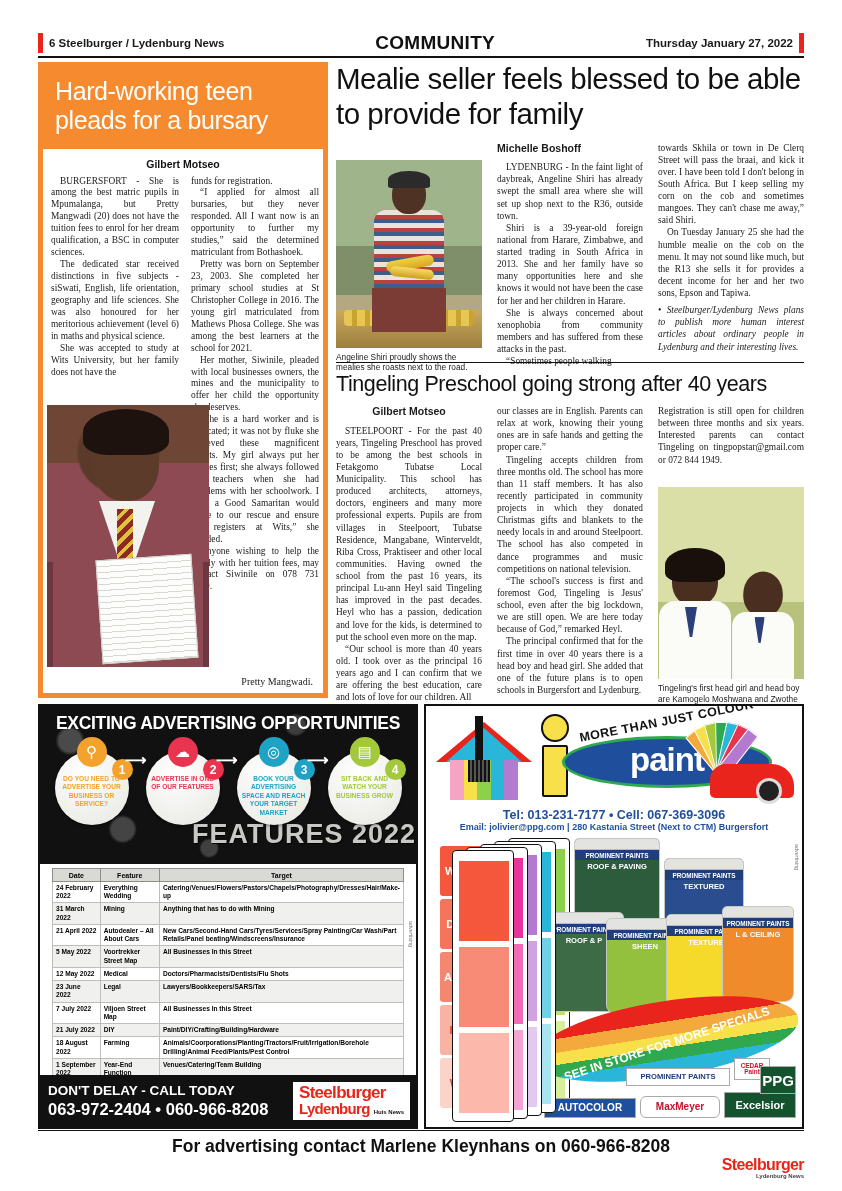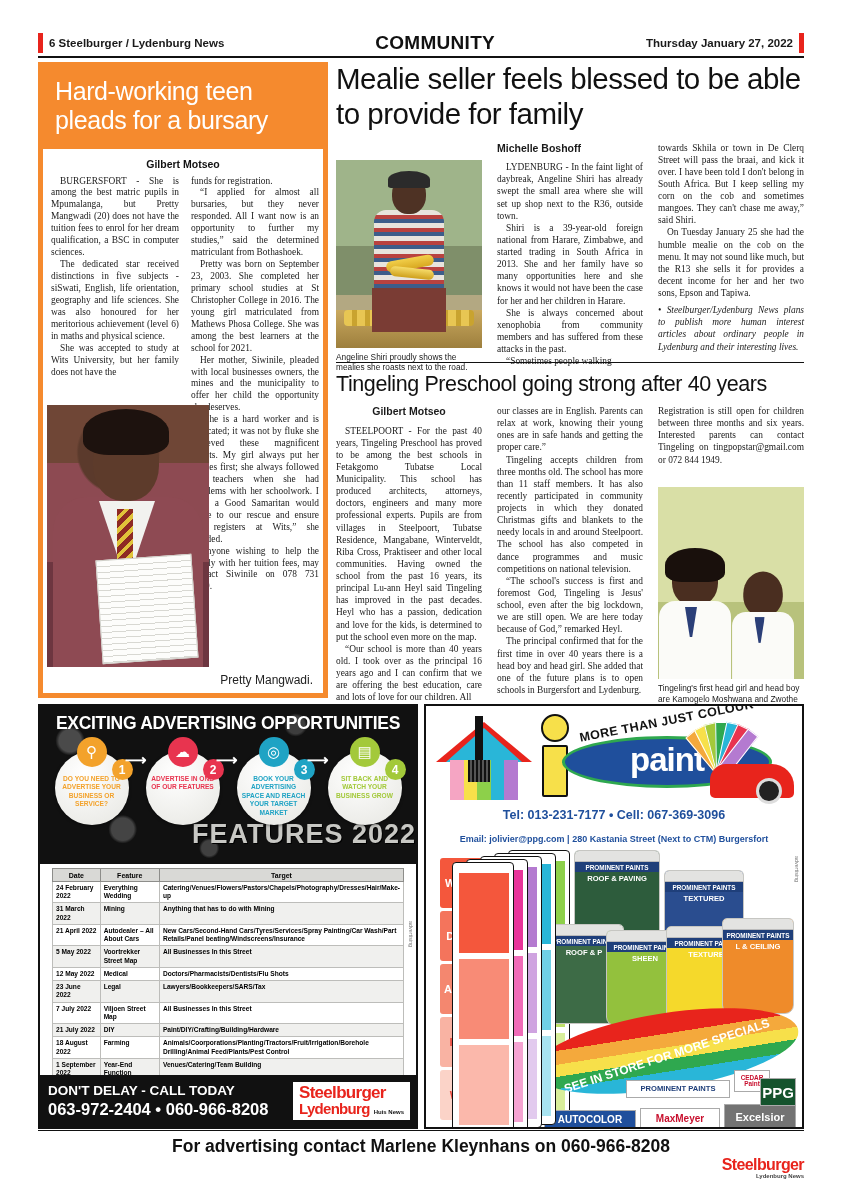--- a/index.html
+++ b/index.html
@@ -97,22 +97,22 @@
   }
   .g-paper {
     position: absolute; left: 52px; top: 152px; width: 96px; height: 104px;
     background: #fdfdfb; border: 1px solid #cfcfc8;
     transform: rotate(-4deg);
     background-image:
       repeating-linear-gradient(#fdfdfb 0 5px, #d8d8d2 5px 6px);
   }
   .photo-credit {
     position: absolute; right: 10px; bottom: 6px;
-    font-family: Liberation Sans, sans-serif;
-    font-size: 12px; color: #222;
+    font-family: Liberation Serif, serif;
+    font-size: 10px; color: #222;
   }
 
   
   .mealie { position: absolute; left: 336px; top: 62px; width: 468px; }
   .mealie h1 {
     font-family: "Liberation Sans", sans-serif;
     font-size: 29.5px; font-weight: normal; color: #111;
     line-height: 1.18; letter-spacing: -.5px;
   }
   .mealie-body { position: relative; margin-top: 10px; height: 290px; }
@@ -415,21 +415,21 @@
   .ip-car::after {
     content: ""; position: absolute; right: 12px; bottom: -6px;
     width: 20px; height: 20px; border-radius: 50%;
     background: #222; border: 3px solid #ddd;
   }
   .ip-contact {
     text-align: center; font-family: "Liberation Sans", sans-serif;
     color: #1f4f9c; padding-top: 2px;
   }
   .ip-contact .c1 { font-size: 12.5px; font-weight: bold; }
-  .ip-contact .c2 { font-size: 9px; font-weight: bold; margin-top: 12px; }
+  .ip-contact .c2 { font-size: 9px; font-weight: bold; margin-top: 0; }
   .ip-lower { position: relative; height: 288px; margin-top: 4px; }
   .swatches { position: absolute; left: 12px; top: 2px; }
   .sw {
     position: absolute; width: 62px; height: 272px;
     border: 1.4px solid #111; border-radius: 4px; background: #fff;
   }
   .sw i {
     position: absolute; left: 6px; width: 50px; display: block;
   }
   .spec-list {
@@ -848,22 +848,22 @@
             <div class="lid" style="background: rgb(227, 227, 225);"></div>
             <div class="brand">PROMINENT PAINTS</div>
             <div class="lbl">L &amp; CEILING</div>
           </div>
         </div>
       <div class="ribbon">
         <span>SEE IN STORE FOR MORE SPECIALS</span>
       </div>
       <div class="brandrow" id="brandrow">
           <div class="bg-chip" style="left: 0px; top: 40px; width: 92px; height: 20px; font-size: 10px; background: rgb(31, 79, 156); color: rgb(255, 255, 255);">AUTOCOLOR</div>
-          <div class="bg-chip" style="left: 96px; top: 38px; width: 80px; height: 22px; font-size: 10px; background: rgb(255, 255, 255); color: rgb(200, 16, 46);">MaxMeyer</div>
-          <div class="bg-chip" style="left: 180px; top: 34px; width: 72px; height: 26px; font-size: 11px; background: #737373; color: rgb(255, 255, 255);">Excelsior</div>
+          <div class="bg-chip" style="left: 96px; top: 38px; width: 80px; height: 22px; font-size: 10px; background: rgb(255, 255, 255); color: rgb(200, 16, 46); border-radius: 6px;">MaxMeyer</div>
+          <div class="bg-chip" style="left: 180px; top: 34px; width: 72px; height: 26px; font-size: 11px; background: #14532d; color: rgb(255, 255, 255);">Excelsior</div>
           <div class="bg-chip" style="left: 82px; top: 10px; width: 104px; height: 18px; font-size: 7.6px; background: rgb(255, 255, 255); color: rgb(31, 63, 122);">PROMINENT PAINTS</div>
           <div class="bg-chip" style="left: 190px; top: 0px; width: 36px; height: 22px; font-size: 6.4px; background: rgb(255, 255, 255); color: rgb(200, 16, 46);">CEDAR Paint</div>
           <div class="bg-chip" style="left: 216px; top: 8px; width: 36px; height: 28px; font-size: 15px; background: #14532d; color: rgb(255, 255, 255);">PPG</div>
         </div>
       <div class="vcredit2">advertising</div>
     </div>
   </div>
 
   <div class="rule-bot"></div>
   <div class="footer">

